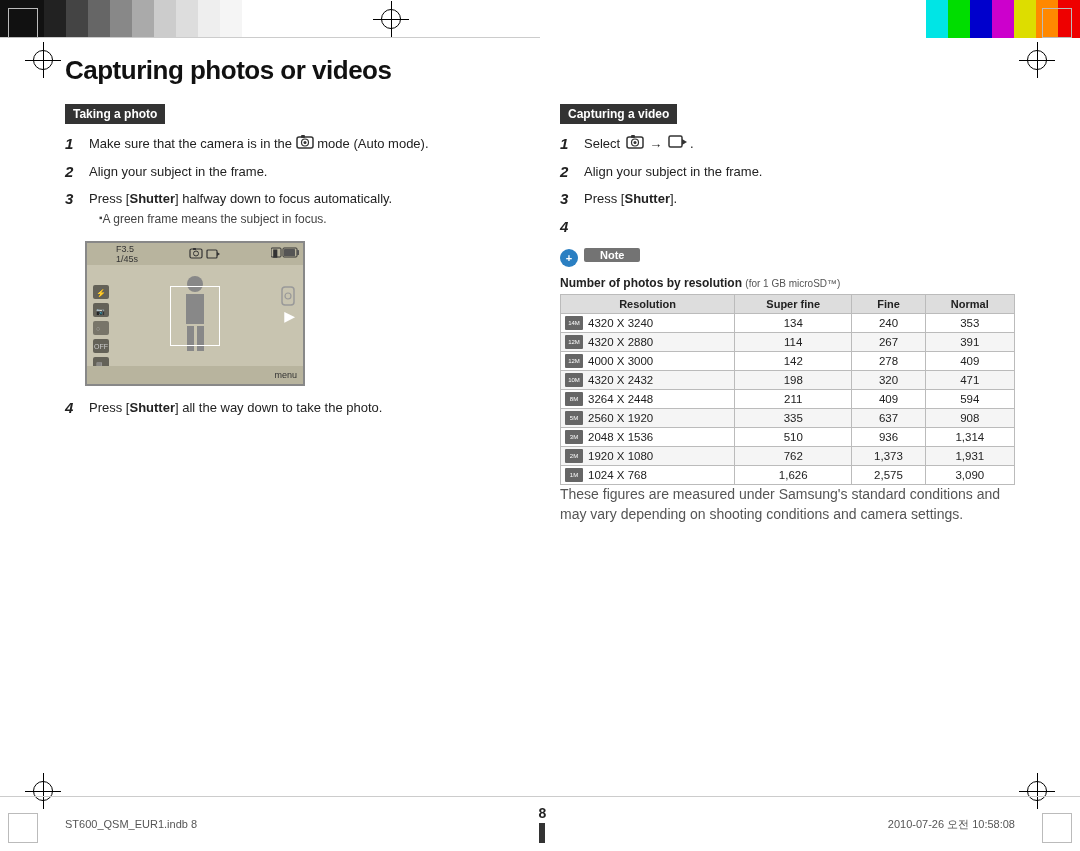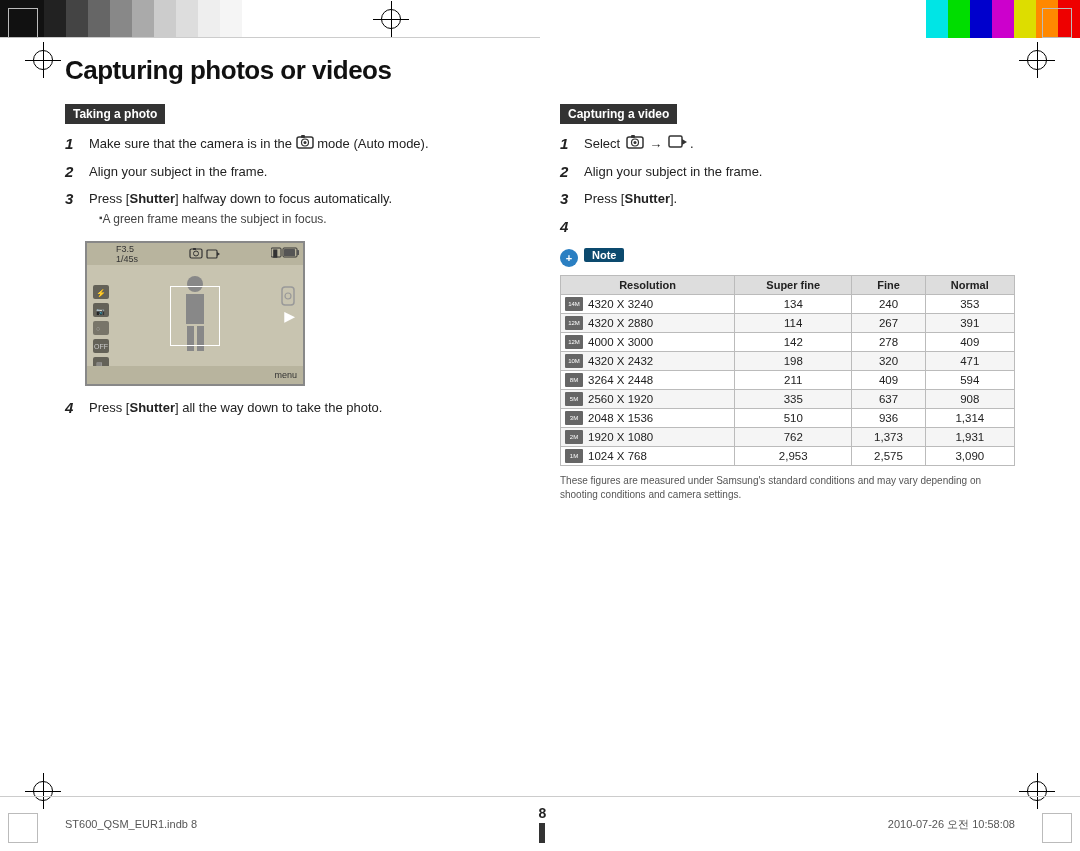--- a/index.html
+++ b/index.html
@@ -287,25 +287,25 @@
       align-items: center;
       justify-content: center;
       color: white;
       font-size: 11px;
       font-weight: bold;
       flex-shrink: 0;
       margin-top: 1px;
     }
 
     .note-label {
-      background: #0c4a6e;
+      background: #737373;
       color: #fff;
       font-size: 11px;
       font-weight: bold;
-      padding: 1px 8px;
+      padding: 1px 16px;
       border-radius: 2px;
     }
 
     
     .table-title {
       font-size: 12px;
       font-weight: bold;
       margin: 6px 0 4px;
     }
 
@@ -358,23 +358,23 @@
       border-radius: 1px;
       display: flex;
       align-items: center;
       justify-content: center;
       font-size: 7px;
       color: #fff;
       flex-shrink: 0;
     }
 
     .table-note {
-      font-size: 10px;
+      font-size: 14px;
       color: #555;
-      margin-top: 8px;
+      margin-top: 0;
       line-height: 1.4;
     }
 
     
     .page-footer {
       position: absolute;
       bottom: 0;
       left: 0;
       right: 0;
       height: 55px;
@@ -727,20 +727,26 @@
 
       </ol>
 
       
       <div class="note-box" style="margin-top:10px;">
         <span class="note-icon">+</span>
         <span class="note-label">Note</span>
       </div>
 
       
+      <div style="margin: 4px 0 4px;">
+        <span class="table-title">
+          <strong>Number of photos by resolution</strong>
+          <span class="table-subtitle">(for 1 GB microSD™)</span>
+        </span>
+      </div>
 
       
       <table class="photo-table">
         <thead>
           <tr>
             <th>Resolution</th>
             <th>Super fine</th>
             <th>Fine</th>
             <th>Normal</th>
           </tr>
@@ -834,21 +840,21 @@
               <td>1,373</td>
               <td>1,931</td>
             </tr>
             <tr>
               <td>
                 <div class="res-cell">
       <div class="res-icon" style="font-size:6px;">1M</div>
       <span>1024 X 768</span>
     </div>
               </td>
-              <td>2,953</td>
+              <td>1,626</td>
               <td>2,575</td>
               <td>3,090</td>
             </tr>
           </tbody>
       </table>
 
       <p class="table-note">These figures are measured under Samsung's standard conditions and may vary depending on shooting conditions and camera settings.</p>
 
     </div>
   </div>

